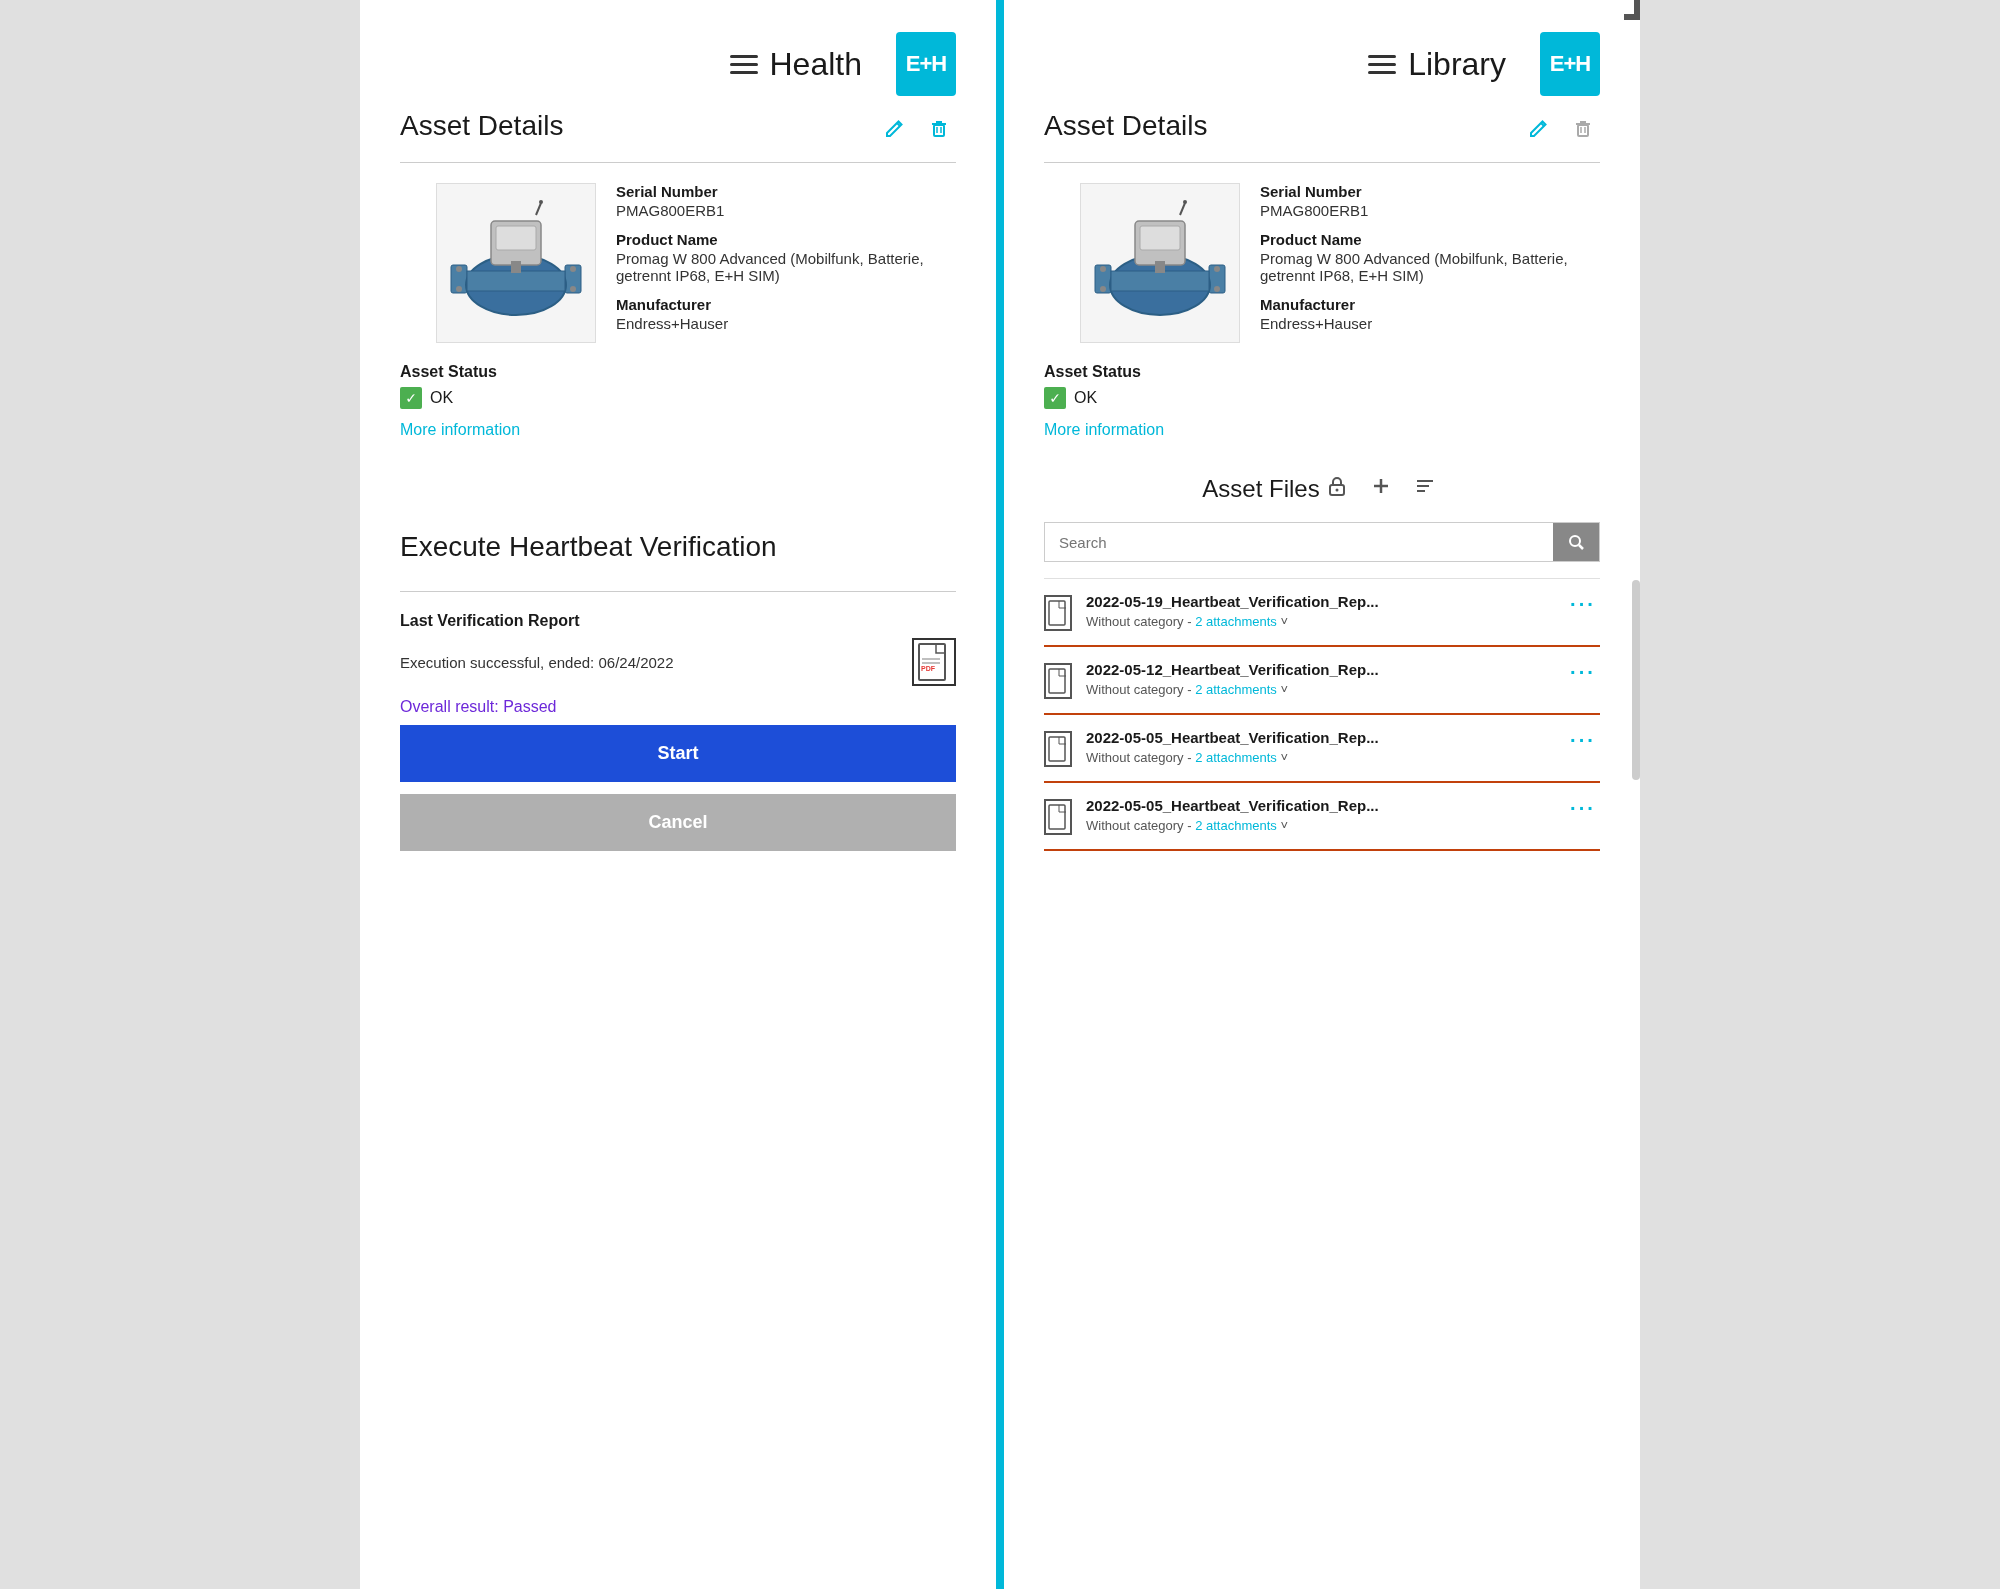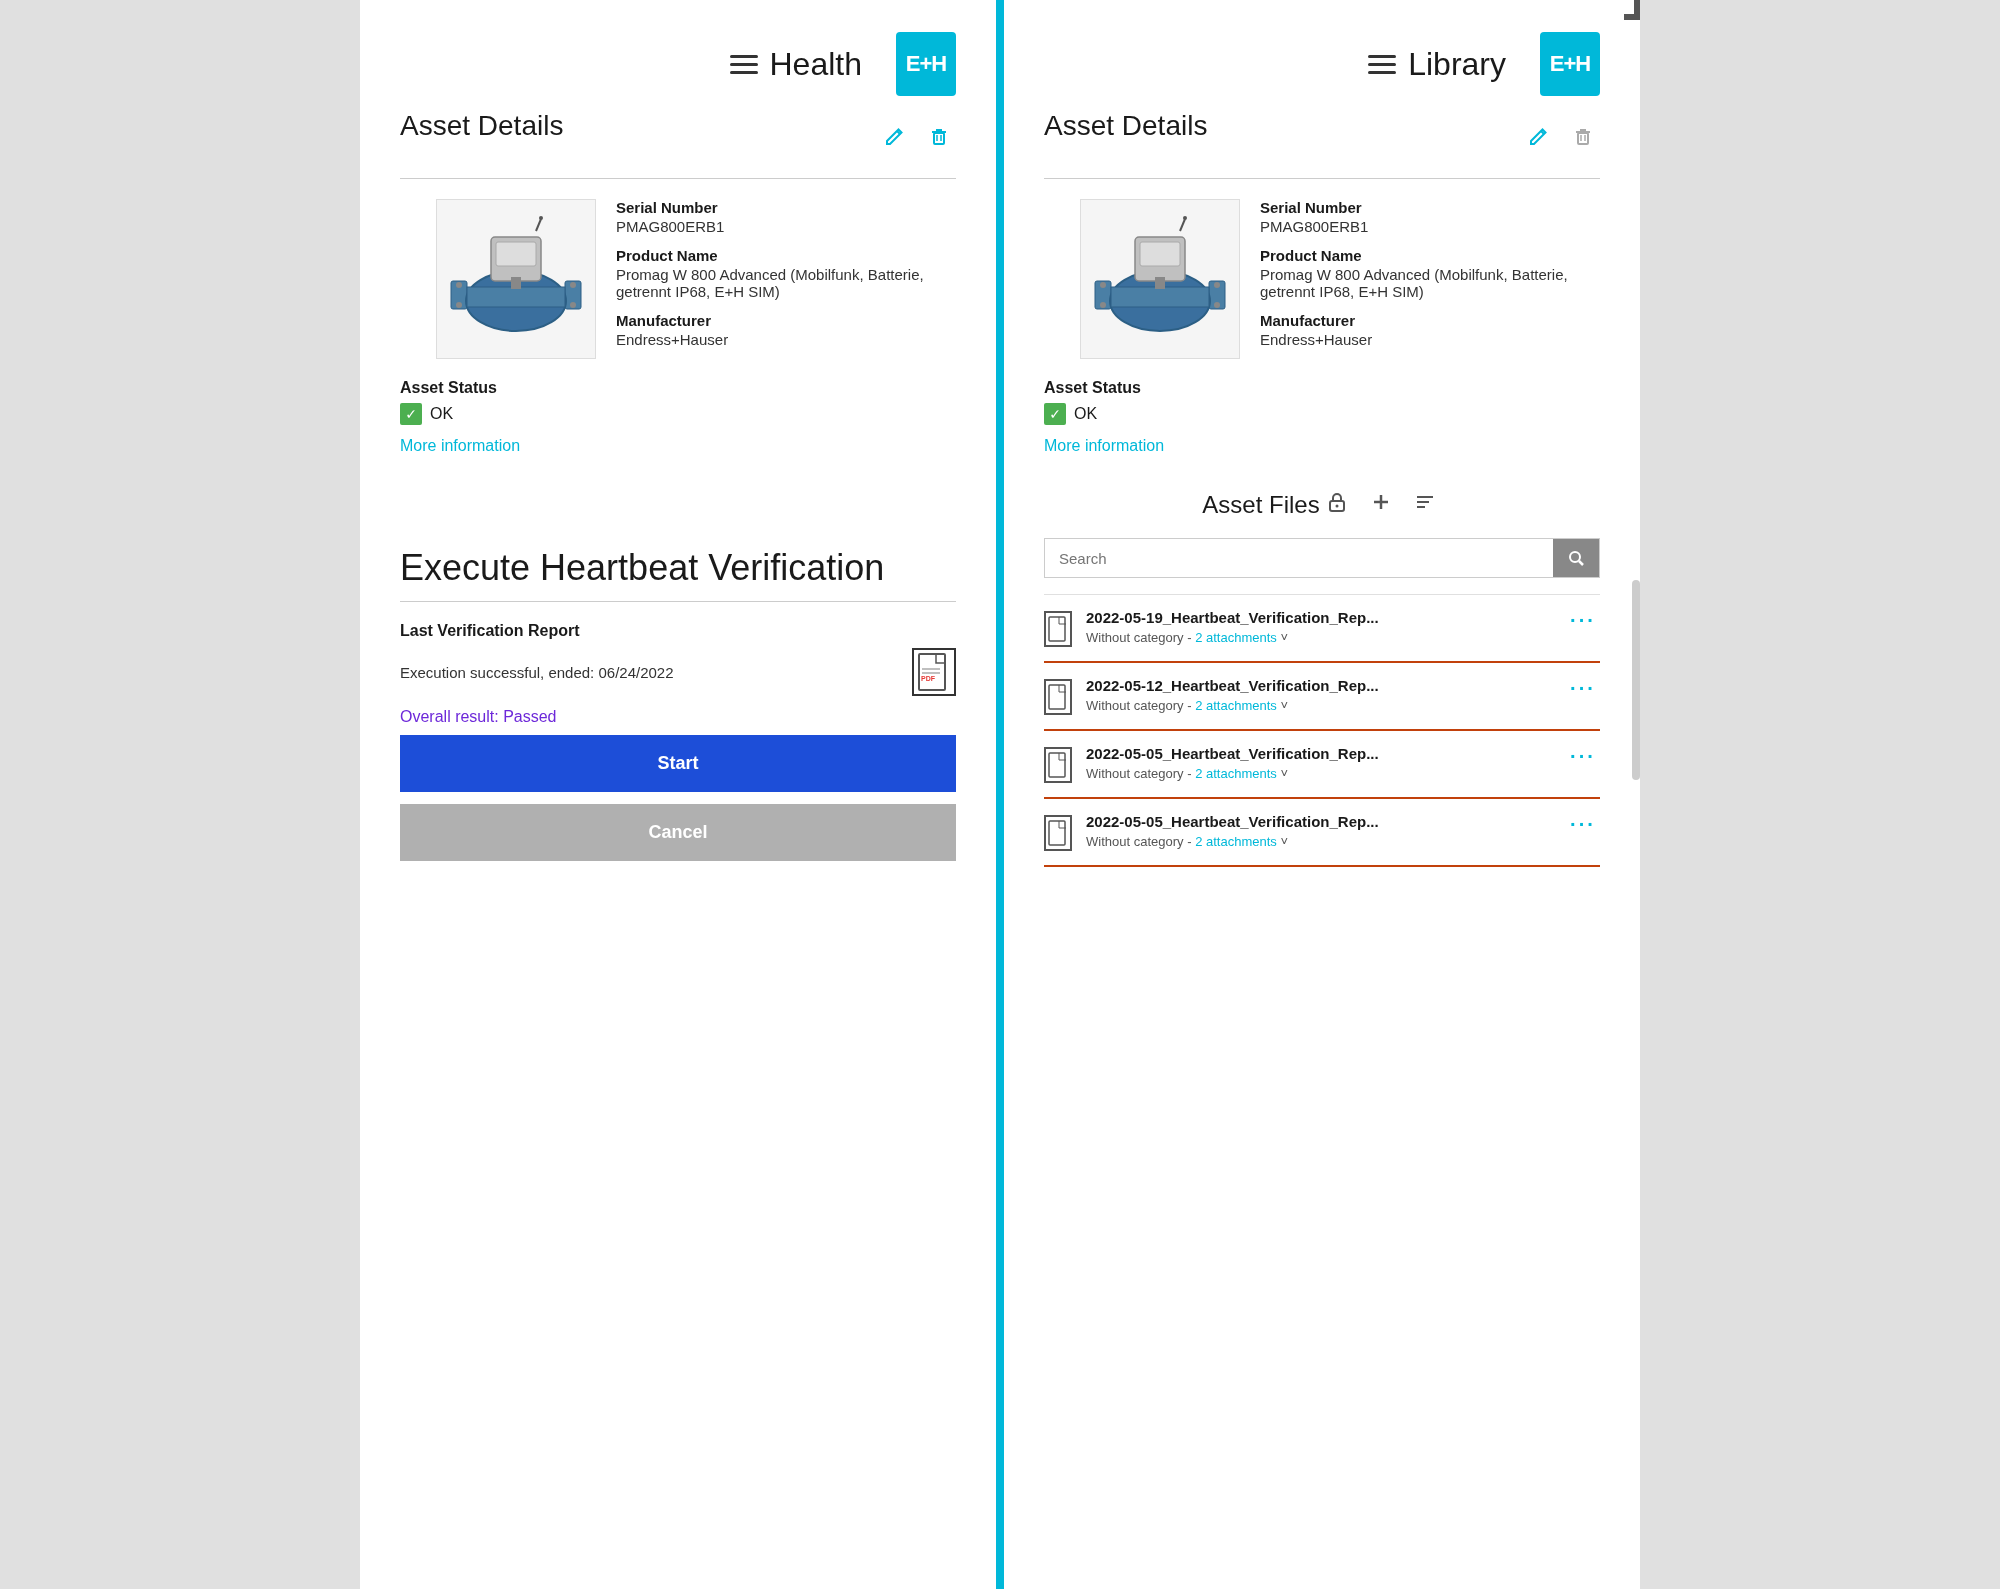--- a/index.html
+++ b/index.html
@@ -71,21 +71,21 @@
       align-items: center;
       justify-content: center;
       border-radius: 4px;
       letter-spacing: -1px;
     }
 
     .section-title {
       font-size: 28px;
       font-weight: 400;
       color: #1a1a1a;
-      margin-bottom: 24px;
+      margin-bottom: 8px;
     }
 
     .section-header {
       display: flex;
       align-items: center;
       justify-content: space-between;
       border-bottom: 1px solid #ccc;
       padding-bottom: 12px;
       margin-bottom: 20px;
     }
@@ -187,26 +187,26 @@
       text-decoration: none;
       margin-bottom: 32px;
       display: inline-block;
     }
 
     .heartbeat-section {
       margin-top: 20px;
     }
 
     .heartbeat-title {
-      font-size: 36px;
+      font-size: 28px;
       font-weight: 400;
       color: #1a1a1a;
       margin-bottom: 20px;
       border-bottom: 1px solid #ccc;
-      padding-bottom: 12px;
+      padding-bottom: 28px;
     }
 
     .verification-label {
       font-size: 16px;
       font-weight: 700;
       color: #1a1a1a;
       margin-bottom: 8px;
     }
 
     .verification-result {

